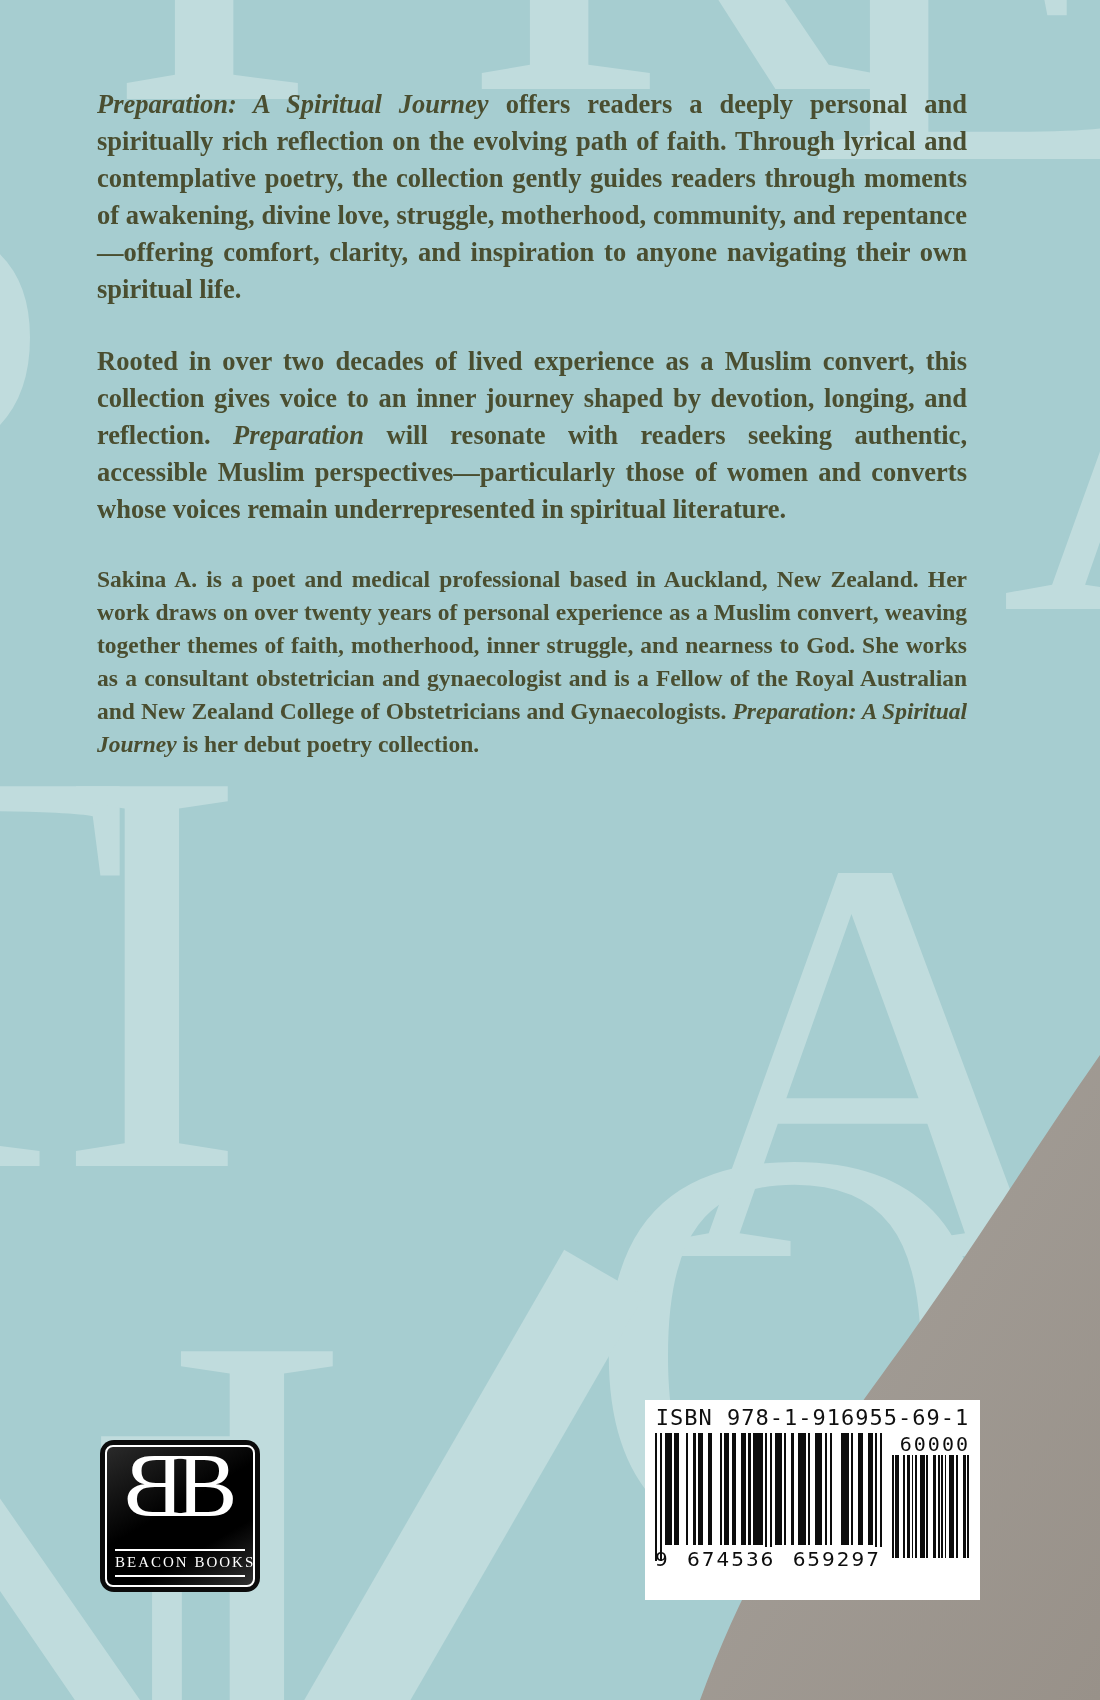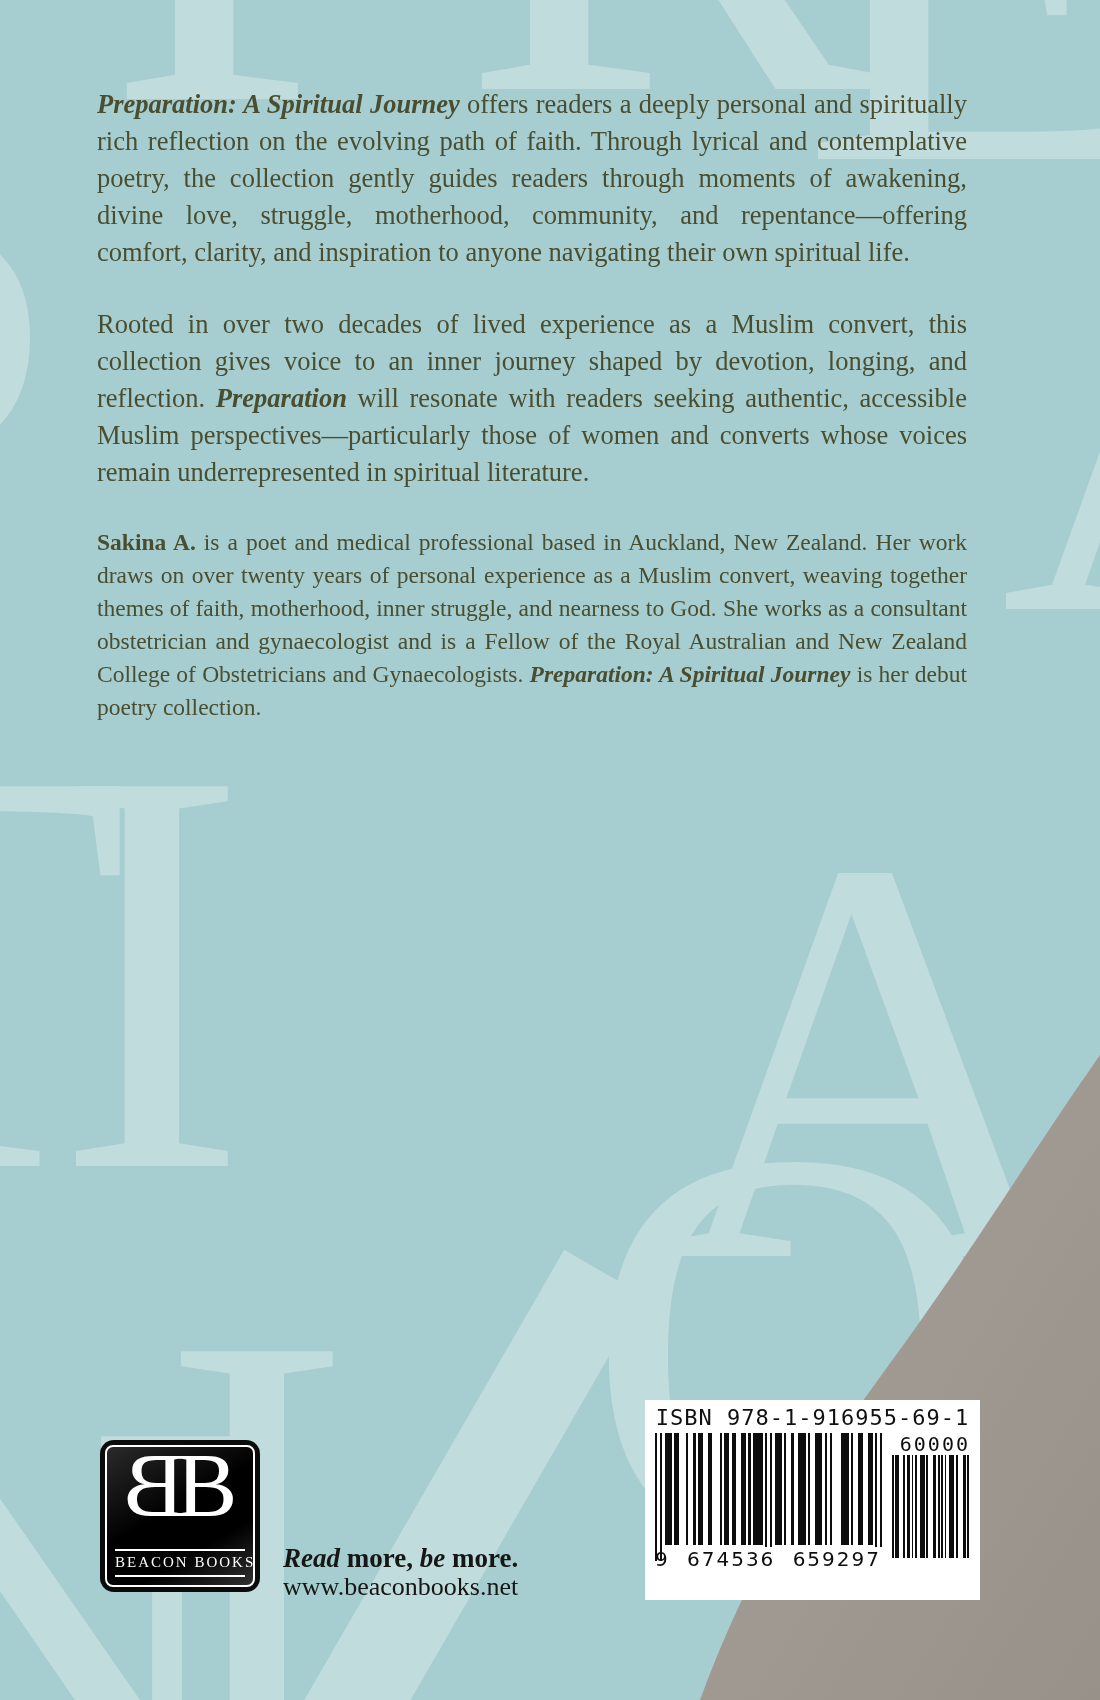--- a/index.html
+++ b/index.html
@@ -18,21 +18,21 @@
              font-family:"Liberation Serif",serif;user-select:none;}
   .diag{position:absolute;left:398px;top:1230px;width:92px;height:640px;
         background:var(--wm);transform:rotate(30deg);}
   
   .gray-corner{position:absolute;left:0;top:0;pointer-events:none;}
   
   .blurb{position:absolute;left:97px;right:133px;top:86px;color:var(--ink);}
   .para{margin:0 0 35px 0;font-size:26.5px;line-height:37px;text-align:justify;}
   .para.last{margin-bottom:68px;}
   .bio{margin:0;font-size:23.5px;line-height:33px;text-align:justify;}
-  .seg-n{font-style:normal;font-weight:normal;margin-top:23px;}
+  .seg-n{font-style:normal;font-weight:bold;margin-top:23px;}
   .seg-em{font-style:italic;font-weight:bold;}
   .seg-b{font-weight:bold;}
   .seg-bi{font-weight:bold;font-style:italic;}
   
   .logo{position:absolute;left:100px;top:1440px;width:160px;height:152px;
         background:#0b0b0b;border-radius:14px;padding:5px;box-sizing:border-box;}
   .logo-inner{width:100%;height:100%;border:2px solid #fff;border-radius:8px;position:relative;
         background:linear-gradient(150deg,#2a2a2a 0%,#000 45%,#000 70%,#303030 100%);box-sizing:border-box;}
   .monogram{position:absolute;top:-8px;left:0;right:0;text-align:center;color:#fff;
         font-family:"Liberation Serif",serif;font-size:92px;line-height:1;}
@@ -105,24 +105,20 @@
 
   <div class="logo">
     <div class="logo-inner">
       <div class="monogram">
         <span class="bchar b-flip">B</span><span class="bchar">B</span>
       </div>
       <div class="logo-caption">BEACON BOOKS</div>
     </div>
   </div>
 
-  <div class="tagline-block">
-    <div class="tagline"><span class="seg-bi">Read</span><span class="seg-b"> more, </span><span class="seg-bi">be</span><span class="seg-b"> more.</span></div>
-    <div class="website">www.beaconbooks.net</div>
-  </div>
 
   <div class="barcode-box">
     <div class="isbn-line">ISBN 978-1-916955-69-1</div>
     <div class="barcode-row">
       <div class="main-code">
         <div id="main-bars" class="bars">
             <div class="bar tall" style="width: 2.4px; flex: 0 0 2.4px;"></div>
             <div class="gap" style="width: 2.4px; flex: 0 0 2.4px;"></div>
             <div class="bar tall" style="width: 2.4px; flex: 0 0 2.4px;"></div>
             <div class="gap" style="width: 2.4px; flex: 0 0 2.4px;"></div>

